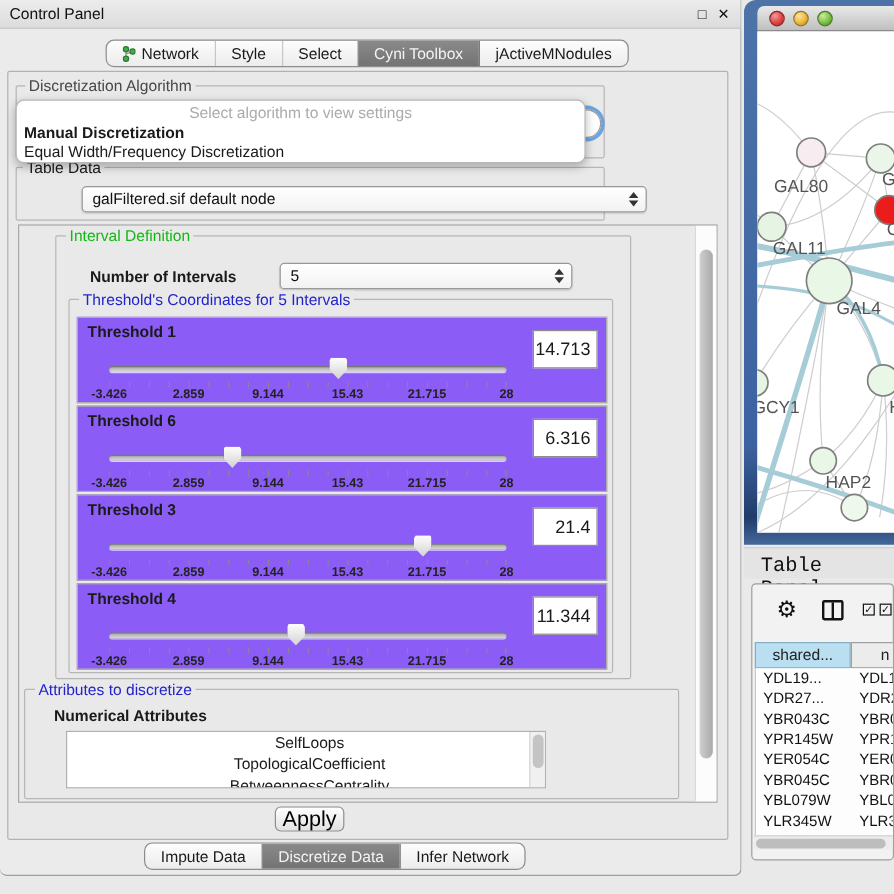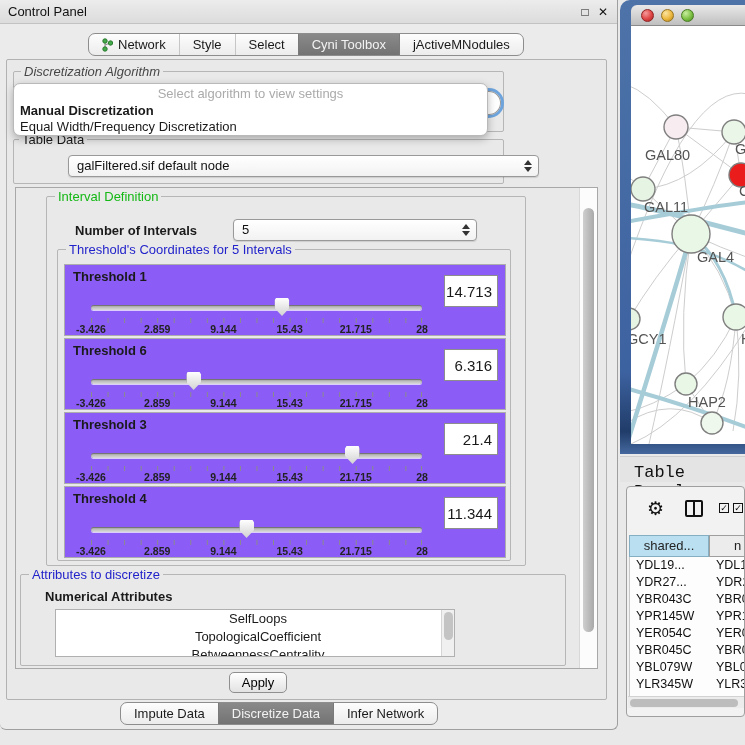--- a/index.html
+++ b/index.html
@@ -32,21 +32,21 @@
   #outer { left:6px; top:59px; width:601px; height:641px; background:#e9e9e9;
            border:1px solid #b2b2b2; border-radius:2px; }
 
   .grouplabel { position:absolute; background:#e9e9e9; padding:0 3px; font-size:13px; z-index:2; }
   .g-green { color:#14b814; }
   .g-blue  { color:#2323cb; }
   .gbox { position:absolute; border:1px solid #b6b6b6; border-radius:2px; }
 
   
   #alg-group { left:6px; top:11px; width:491px; height:61px; }
-  #alg-label { left:14px; top:4px; color:#474747;font-style:italic; }
+  #alg-label { left:14px; top:4px; color:#474747; }
   #alg-combo { left:14px; top:31px; width:480px; height:24px; background:#fff; border-radius:12px;
                box-shadow:0 0 0 3px #6ea4dd, inset 0 0 0 1px #9a9a9a; }
 
   
   #popup { left:6px; top:23px; width:475px; height:53px; background:#fff; border:1px solid #b9b9b9;
            border-radius:7px; box-shadow:0 3px 8px rgba(0,0,0,.28); z-index:40; overflow:hidden; }
   #popup-hint { top:2px; width:100%; text-align:center; color:#ababab; font-size:13px; }
   .popup-opt { left:0; width:100%; padding:0 6px; height:16px; line-height:16px; font-size:13px; }
   #popup-opt0 { top:19px; font-weight:bold; }
   #popup-opt1 { top:35px; }
@@ -94,21 +94,21 @@
           font-size:15px; text-align:right; padding:7px 5px 12px 0; }
 
   #attr-group { left:4px; top:386px; width:546px; height:92px; }
   #attr-title { left:24px; top:14px; font-weight:bold; }
   #attr-list { left:34px; top:34px; width:400px; height:48px; background:#fff; border:1px solid #b0b0b0; overflow:hidden; }
   .attr-item { padding:0 0 0 6px; height:18px; line-height:18px; font-size:13px;text-align:center; }
   #attr-scroll { right:0; top:0; width:13px; height:46px; background:#f0f0f0; border-left:1px solid #d5d5d5; }
   #attr-thumb { left:2px; top:2px; width:9px; height:28px; border-radius:5px; background:#c4c4c4; }
 
   #apply-btn { left:222px; top:612px; width:58px; height:21px; background:linear-gradient(#ffffff,#e2e2e2);
-               border:1px solid #8f8f8f; border-radius:5px; font-size:13px; text-align:center; line-height:19px; }
+               border:1px solid #8f8f8f; border-radius:5px; font-size:18px; text-align:center; line-height:19px; }
 
   
   #net { left:620px; top:0; width:125px; height:454px; border-radius:10px 0 0 0;
          background:linear-gradient(180deg,#4d73a9 0%,#3d62a0 82%,#203c69 95%,#44689d 100%); }
   #net-titlebar { left:11px; top:5px; width:114px; height:21px; background:linear-gradient(#e9e9e9,#bfbfbf);
                   border-bottom:1px solid #8a8a8a; border-radius:6px 0 0 0; }
   .light { position:absolute; top:4px; width:13px; height:13px; border-radius:50%; }
   #light-red    { left:10px; background:radial-gradient(circle at 35% 30%,#f49a9a,#df4545 55%,#a12727); border:1px solid #8e2222; }
   #light-yellow { left:30px; background:radial-gradient(circle at 35% 30%,#fbe3a0,#ecb73d 55%,#b07f1d); border:1px solid #96731f; }
   #light-green  { left:50px; background:radial-gradient(circle at 35% 30%,#c8eda0,#7cc043 55%,#4c8523); border:1px solid #477b22; }

